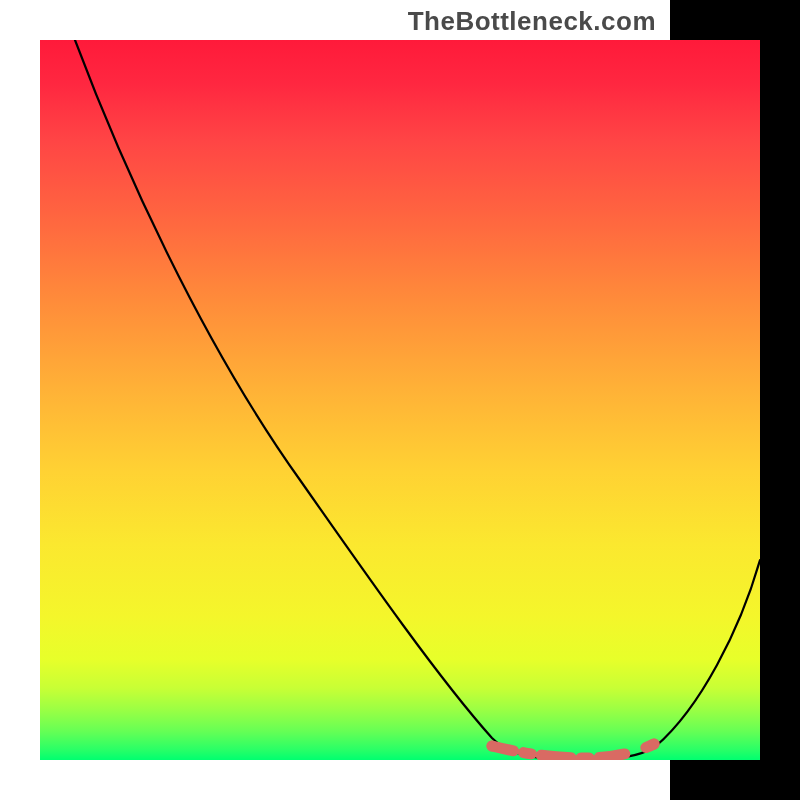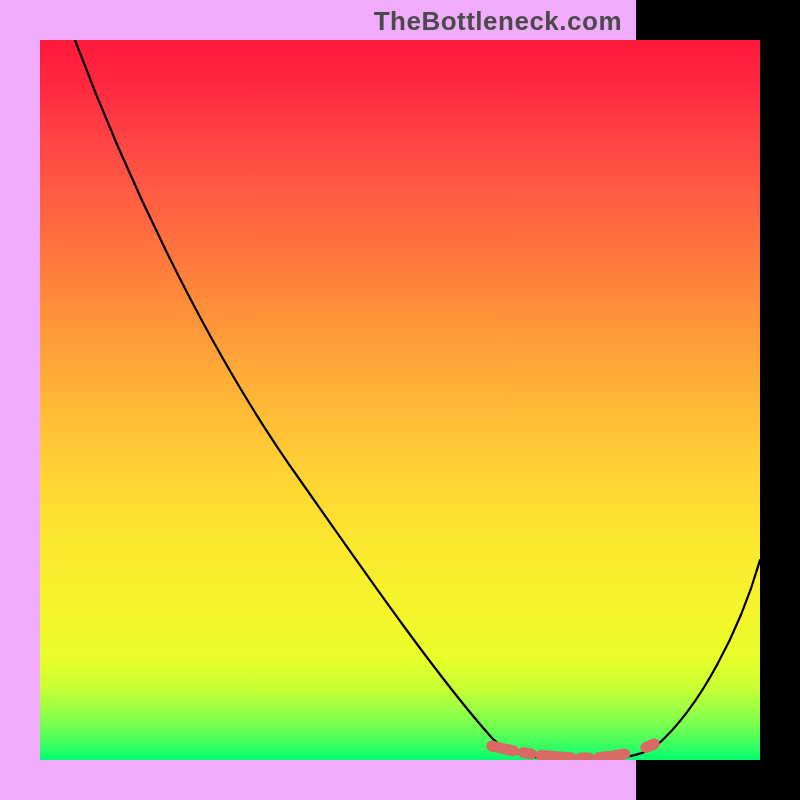--- a/index.html
+++ b/index.html
@@ -8,21 +8,22 @@
     width: 800px;
     height: 800px;
     background: #000;
     font-family: Arial, Helvetica, sans-serif;
     overflow: hidden;
   }
   .frame {
     position: relative;
     width: 636px;
     height: 800px;
-    background: #f0abfc;
+    background: #ffffff;
+    padding-left: 34px;
   }
   .watermark {
     position: absolute;
     top: 6px;
     right: 14px;
     color: #4a4a4a;
     font-size: 26px;
     font-weight: 600;
     letter-spacing: 0.5px;
     user-select: none;

